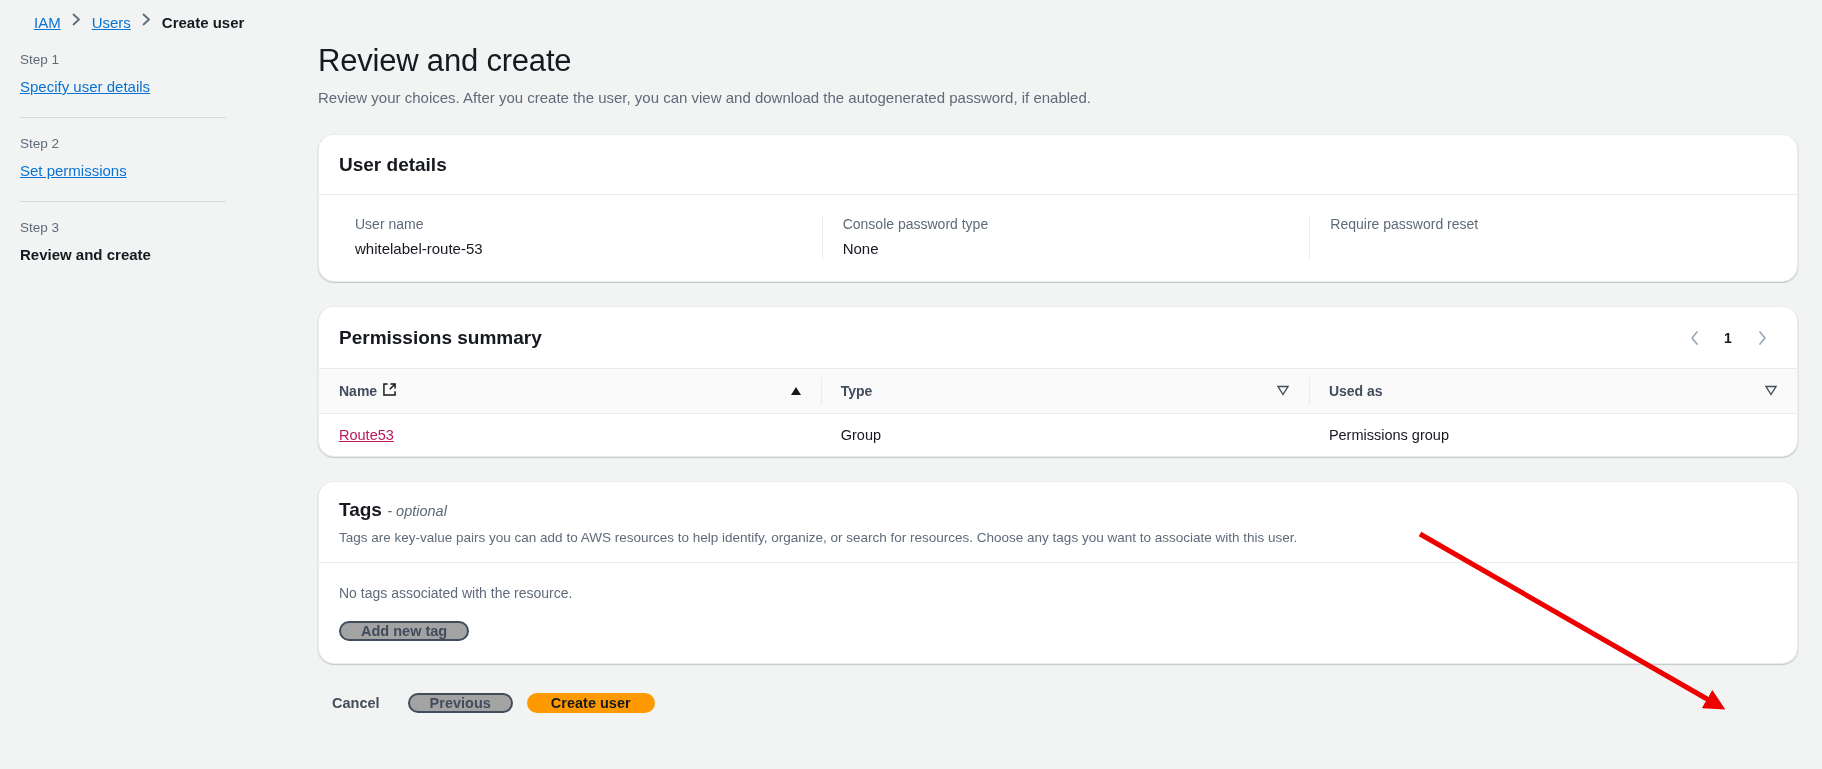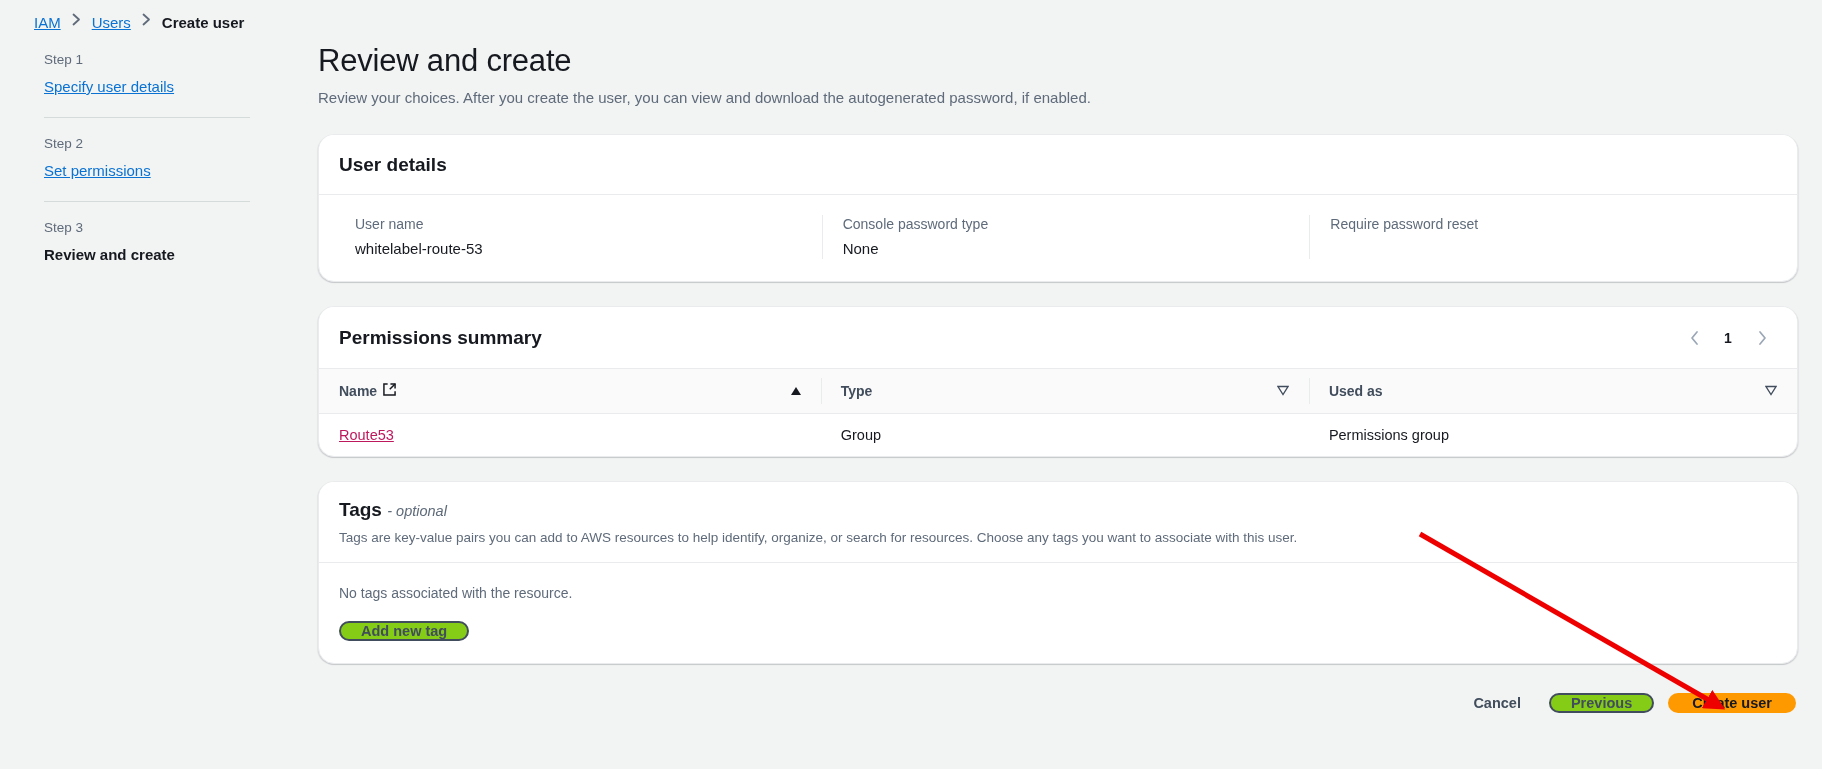--- a/index.html
+++ b/index.html
@@ -43,21 +43,21 @@
     font-size: 15px;
     line-height: 1;
     transform: translateY(-1px);
   }
   .bc-sep svg { display: block; }
 
   
   .stepnav {
     position: absolute;
     top: 52px;
-    left: 44px;
+    left: 20px;
     width: 206px;
   }
   .step-block { padding-bottom: 0; }
   .step-num {
     font-size: 13.5px;
     color: #5f6b7a;
     margin-bottom: 9px;
     line-height: 16px;
   }
   .step-name {
@@ -258,21 +258,21 @@
   .tags-empty {
     font-size: 14px;
     color: #5f6b7a;
     line-height: 20px;
     margin-bottom: 18px;
   }
   .btn-normal {
     display: inline-flex;
     align-items: center;
     justify-content: center;
-    background: #84cc16;
+    background: #a3a3a3;
     border: 2px solid #414d5c;
     border-radius: 20px;
     color: #414d5c;
     font-size: 14.5px;
     font-weight: 700;
     padding: 6px 20px;
     height: 20px;
     line-height: 20px;
     cursor: pointer;
     font-family: "Liberation Sans", sans-serif;
@@ -281,21 +281,20 @@
     font-size: 13.5px;
     color: #5f6b7a;
     line-height: 18px;
     margin-top: 12px;
   }
 
   
   .actions {
     display: flex;
     align-items: center;
-    justify-content: flex-end;
     gap: 14px;
     margin-top: 6px;
     padding-right: 2px;
   }
   .btn-link {
     background: transparent;
     border: none;
     color: #414d5c;
     font-size: 14.5px;
     font-weight: 700;

